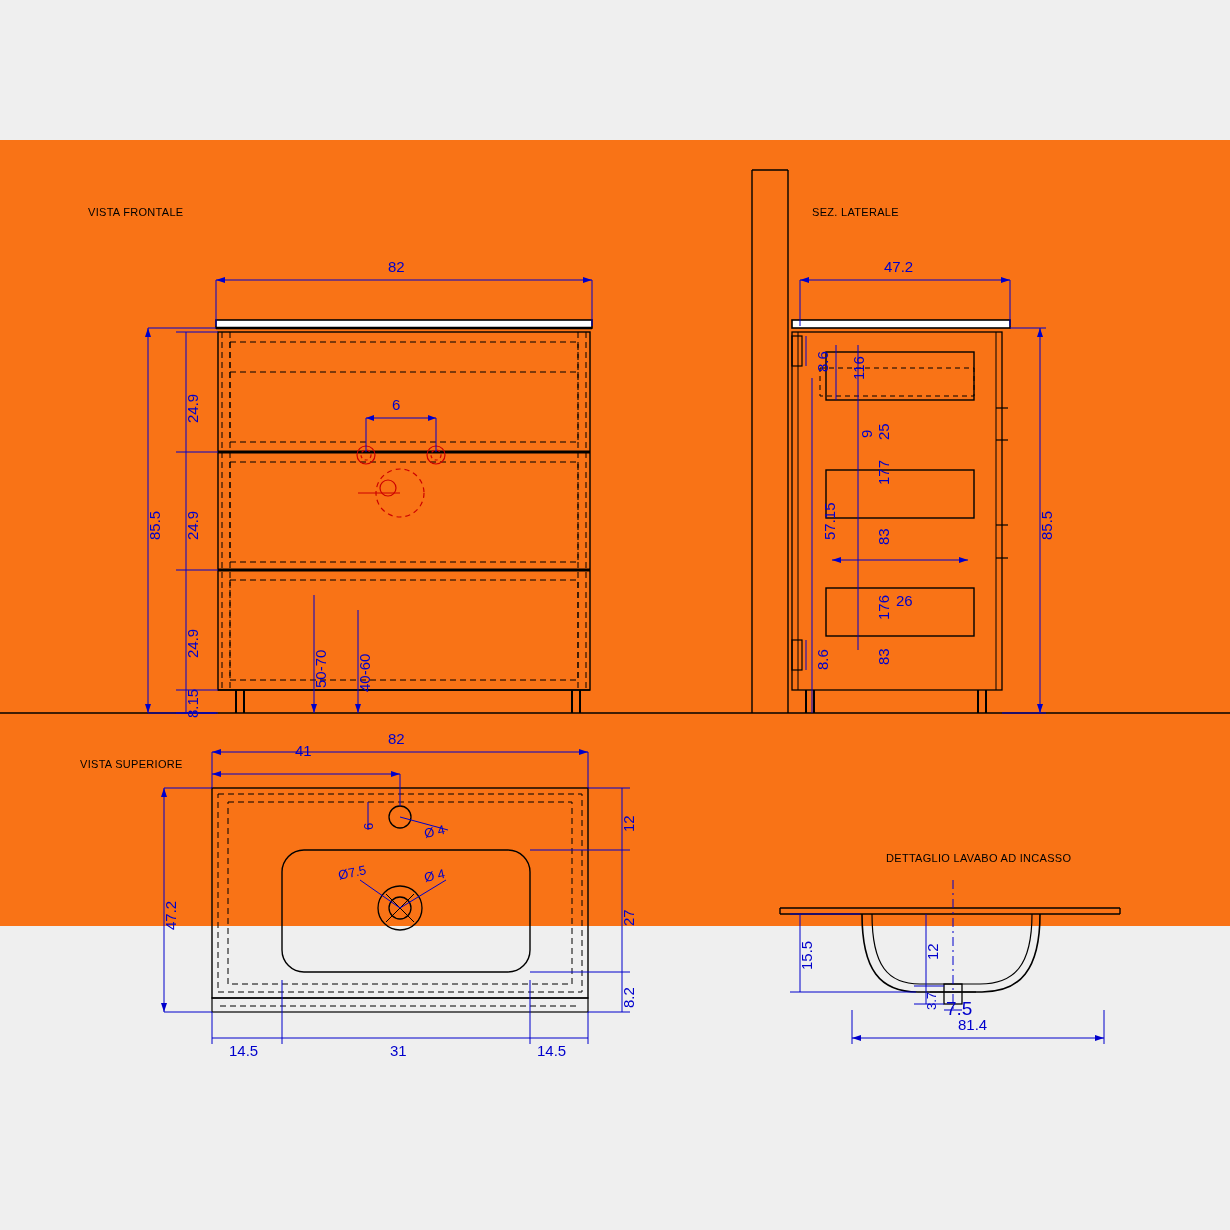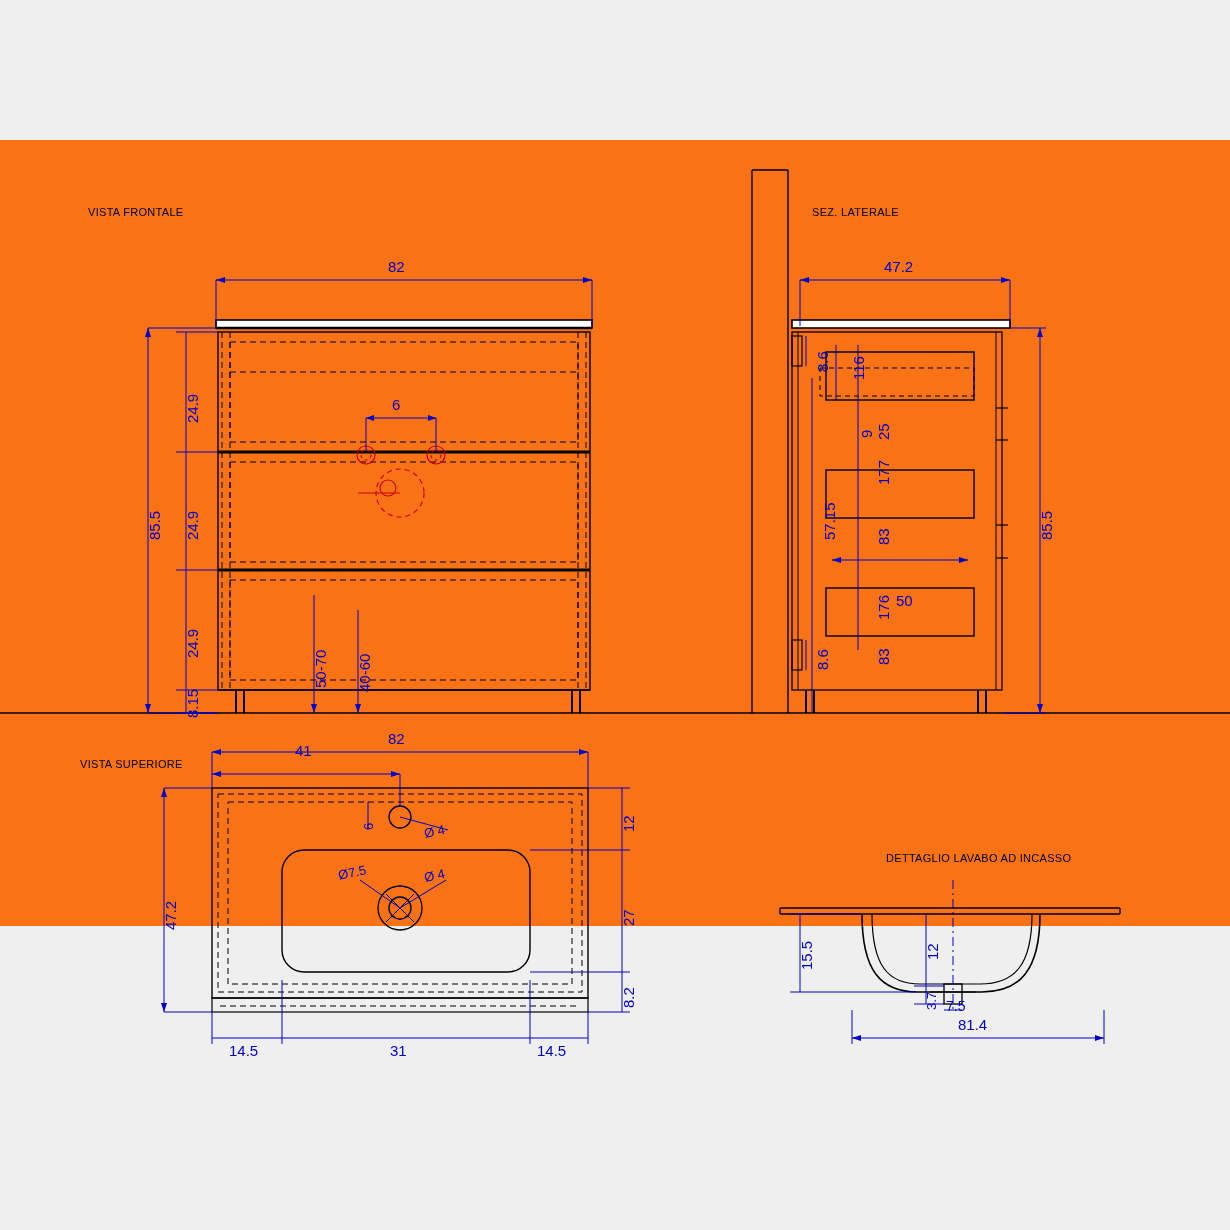--- a/index.html
+++ b/index.html
@@ -158,21 +158,21 @@
     <div class="dim" style="left:884px;top:118px;">47.2</div>
     <div class="dim v" style="left:1038px;top:400px;">85.5</div>
     <div class="dim v" style="left:814px;top:232px;">8.6</div>
     <div class="dim v" style="left:850px;top:240px;">116</div>
     <div class="dim v" style="left:858px;top:298px;">9</div>
     <div class="dim v" style="left:875px;top:300px;">25</div>
     <div class="dim v" style="left:875px;top:345px;">177</div>
     <div class="dim v" style="left:875px;top:405px;">83</div>
     <div class="dim v" style="left:821px;top:400px;">57.15</div>
     <div class="dim v" style="left:875px;top:480px;">176</div>
-    <div class="dim" style="left:896px;top:452px;">50</div>
+    <div class="dim" style="left:896px;top:452px;">26</div>
     <div class="dim v" style="left:814px;top:530px;">8.6</div>
     <div class="dim v" style="left:875px;top:525px;">83</div>
 
     <div class="lbl" style="left:80px;top:618px;text-align:center;">VISTA SUPERIORE</div>
 
     <svg width="1230" height="950">
 
       <rect x="212" y="648" width="376" height="210" fill="none" stroke="#000" stroke-width="1.4"></rect>
       <rect x="218" y="654" width="364" height="198" fill="none" stroke="#000" stroke-width="1" stroke-dasharray="6 4"></rect>
       <rect x="228" y="662" width="344" height="182" fill="none" stroke="#000" stroke-width="1" stroke-dasharray="6 4"></rect>
@@ -272,17 +272,17 @@
       <line x1="852" y1="898" x2="1104" y2="898" stroke="#0000cc" stroke-width="1"></line>
       <line x1="852" y1="870" x2="852" y2="904" stroke="#0000cc" stroke-width="1"></line>
       <line x1="1104" y1="870" x2="1104" y2="904" stroke="#0000cc" stroke-width="1"></line>
       <path d="M852,898 l9,-3 l0,6 z" fill="#0000cc"></path>
       <path d="M1104,898 l-9,-3 l0,6 z" fill="#0000cc"></path>
     </svg>
 
     <div class="dim v" style="left:798px;top:830px;">15.5</div>
     <div class="dim v" style="left:924px;top:820px;">12</div>
     <div class="dim v" style="left:924px;top:870px;font-size:13px;">3.7</div>
-    <div class="dim" style="left:946px;top:858px;font-size:14px;">7.5</div>
+    <div class="dim" style="left:946px;top:858px;font-size:19px;">7.5</div>
     <div class="dim" style="left:958px;top:876px;">81.4</div>
 
   </div>
 </div>
 
 </body></html>

